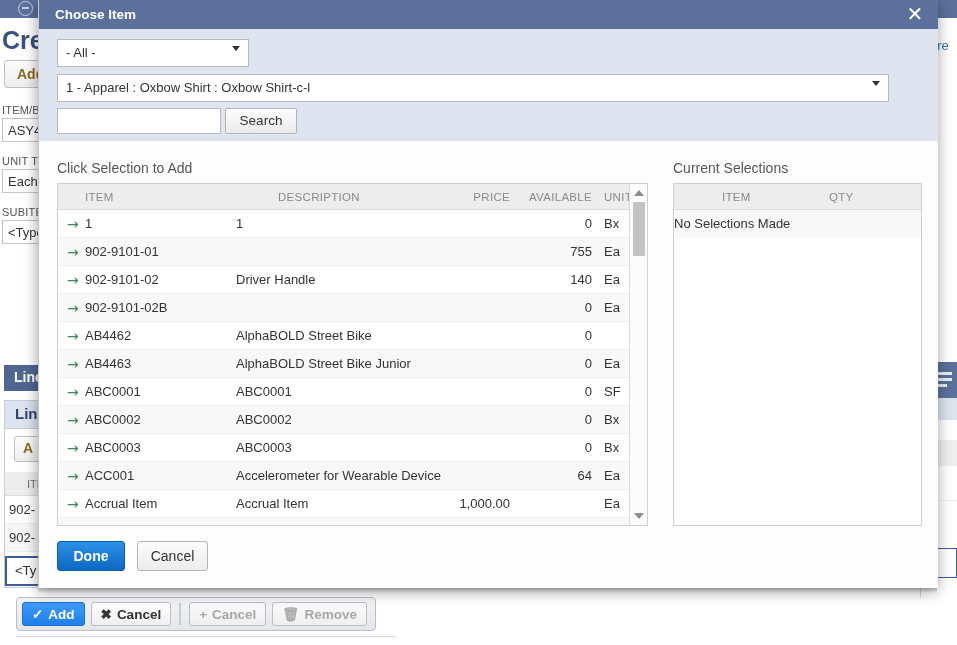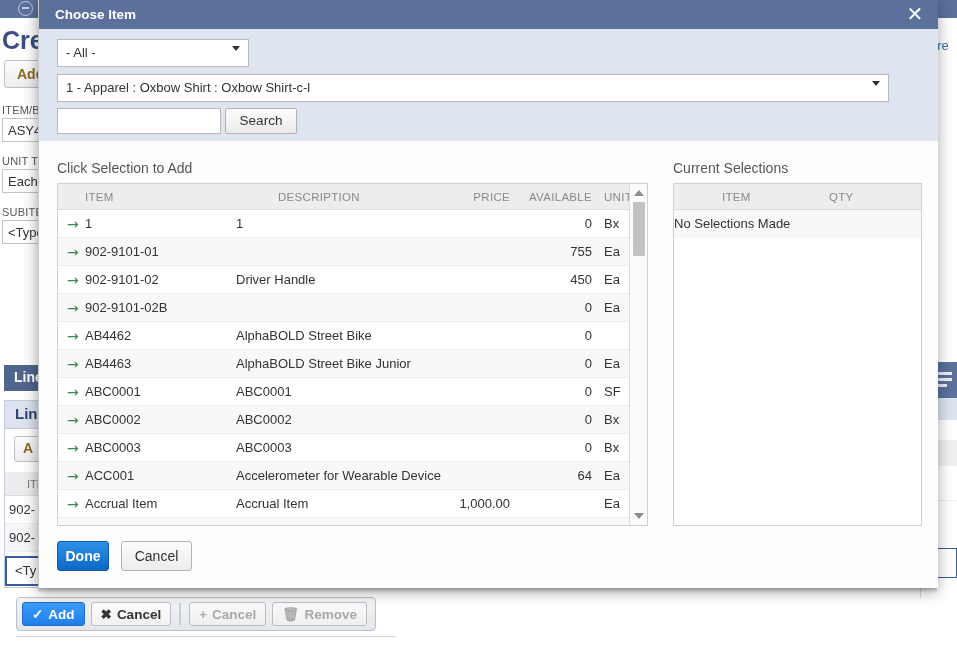--- a/index.html
+++ b/index.html
@@ -274,21 +274,21 @@
   .grc-item { left: 48px; }
   .grc-qty  { left: 155px; }
   .gr-empty {
     position: absolute; left: 0; top: 26px; width: 249px; height: 28px;
     background: #f8f8f8; font-size: 13px; color: #333;
     text-align: left; padding-top: 6px;
   }
 
   .btn-row { position: absolute; left: 18px; top: 400px; display: flex; gap: 12px; }
   .btn-done {
-    width: 52px; height: 30px; border-radius: 3px;
+    width: 68px; height: 30px; border-radius: 3px;
     background: linear-gradient(#2d90e8,#0d68c4); border: 1px solid #0c5cab;
     color: #fff; font-size: 14px; font-weight: bold;
     text-align: center; padding-top: 6px;
   }
   .btn-cancel {
     width: 71px; height: 30px; border-radius: 3px;
     background: linear-gradient(#fcfcfc,#ececec); border: 1px solid #b3b3b3;
     color: #333; font-size: 14px; text-align: center; padding-top: 6px;
   }
   .modal-foot-shadow {
@@ -413,21 +413,21 @@
               <span class="c r-item">902-9101-01</span>
               <span class="c r-price"></span>
               <span class="c r-avail">755</span>
               <span class="c r-units">Ea</span>
             </div>
             <div class="gl-row">
               <span class="arrow">→</span>
               <span class="c r-item">902-9101-02</span>
               <span class="c r-desc">Driver Handle</span>
               <span class="c r-price"></span>
-              <span class="c r-avail">450</span>
+              <span class="c r-avail">140</span>
               <span class="c r-units">Ea</span>
             </div>
             <div class="gl-row alt">
               <span class="arrow">→</span>
               <span class="c r-item">902-9101-02B</span>
               <span class="c r-desc"></span>
               <span class="c r-price"></span>
               <span class="c r-avail">0</span>
               <span class="c r-units">Ea</span>
             </div>

